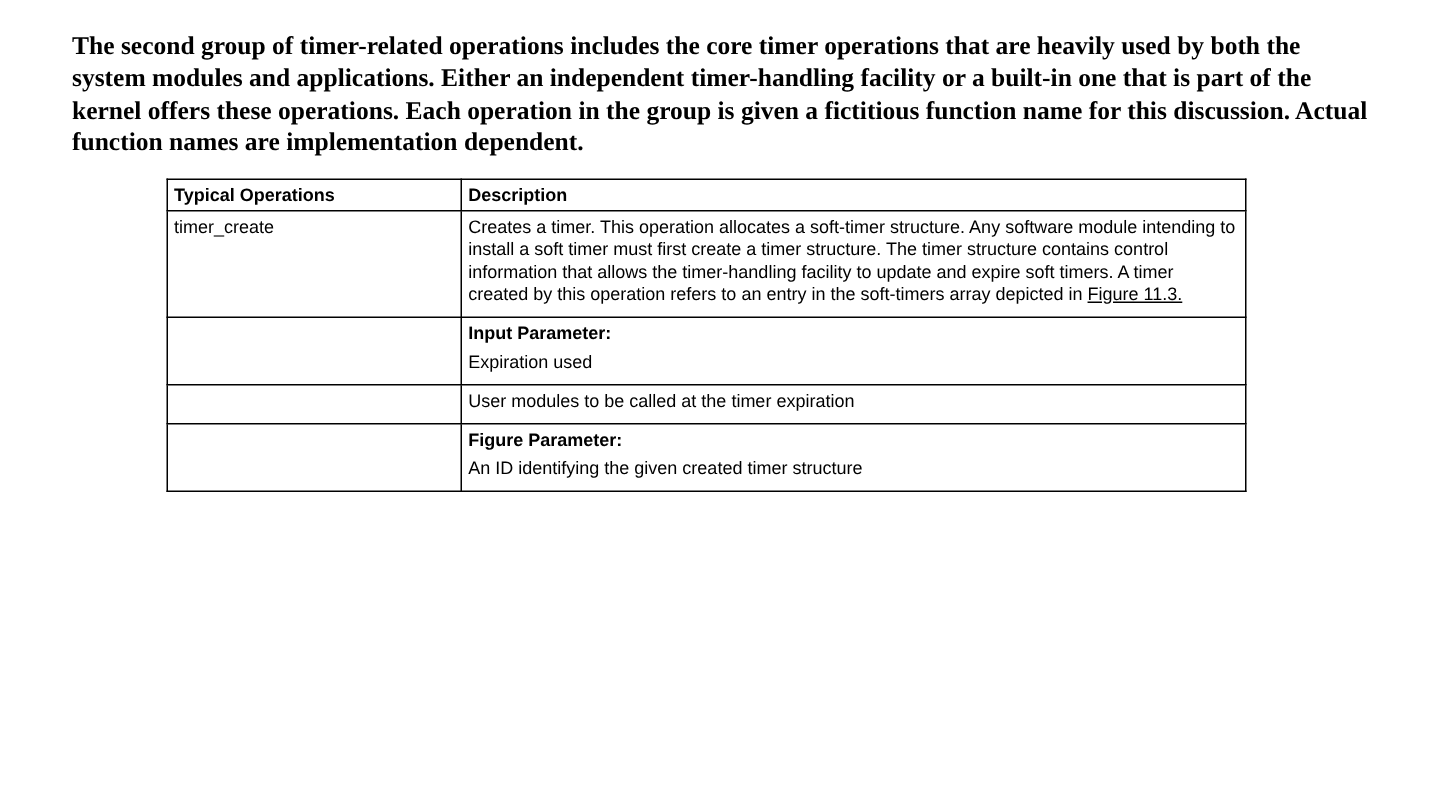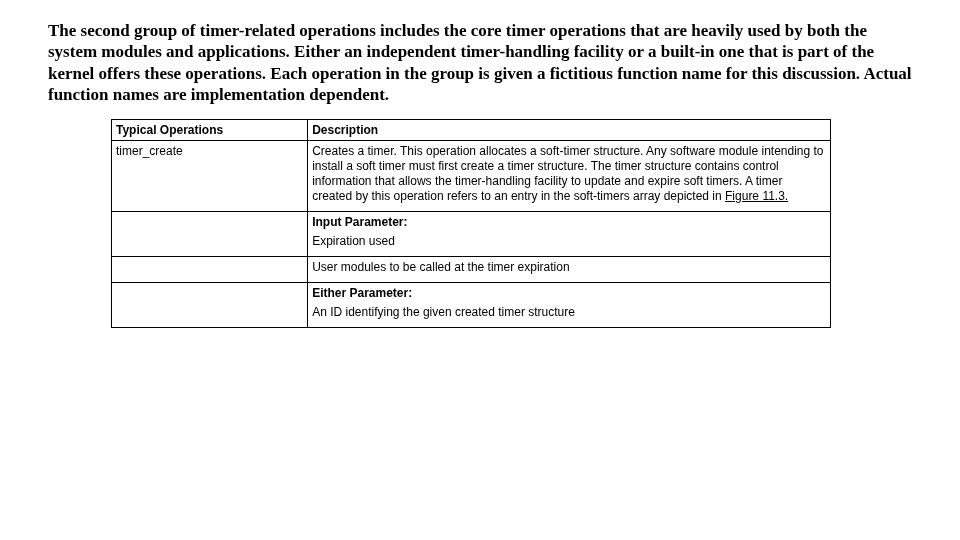--- a/index.html
+++ b/index.html
@@ -85,20 +85,20 @@
       <tr>
         <td class="col-op"></td>
         <td class="col-desc desc-block">
           <p>User modules to be called at the timer expiration</p>
         </td>
       </tr>
 
       <tr>
         <td class="col-op"></td>
         <td class="col-desc desc-block">
-          <p class="sub">Either Parameter:</p>
+          <p class="sub">Figure Parameter:</p>
           <p>An ID identifying the given created timer structure</p>
         </td>
       </tr>
     </tbody>
       </table>
   </div>
 </div>
 
 </body></html>

